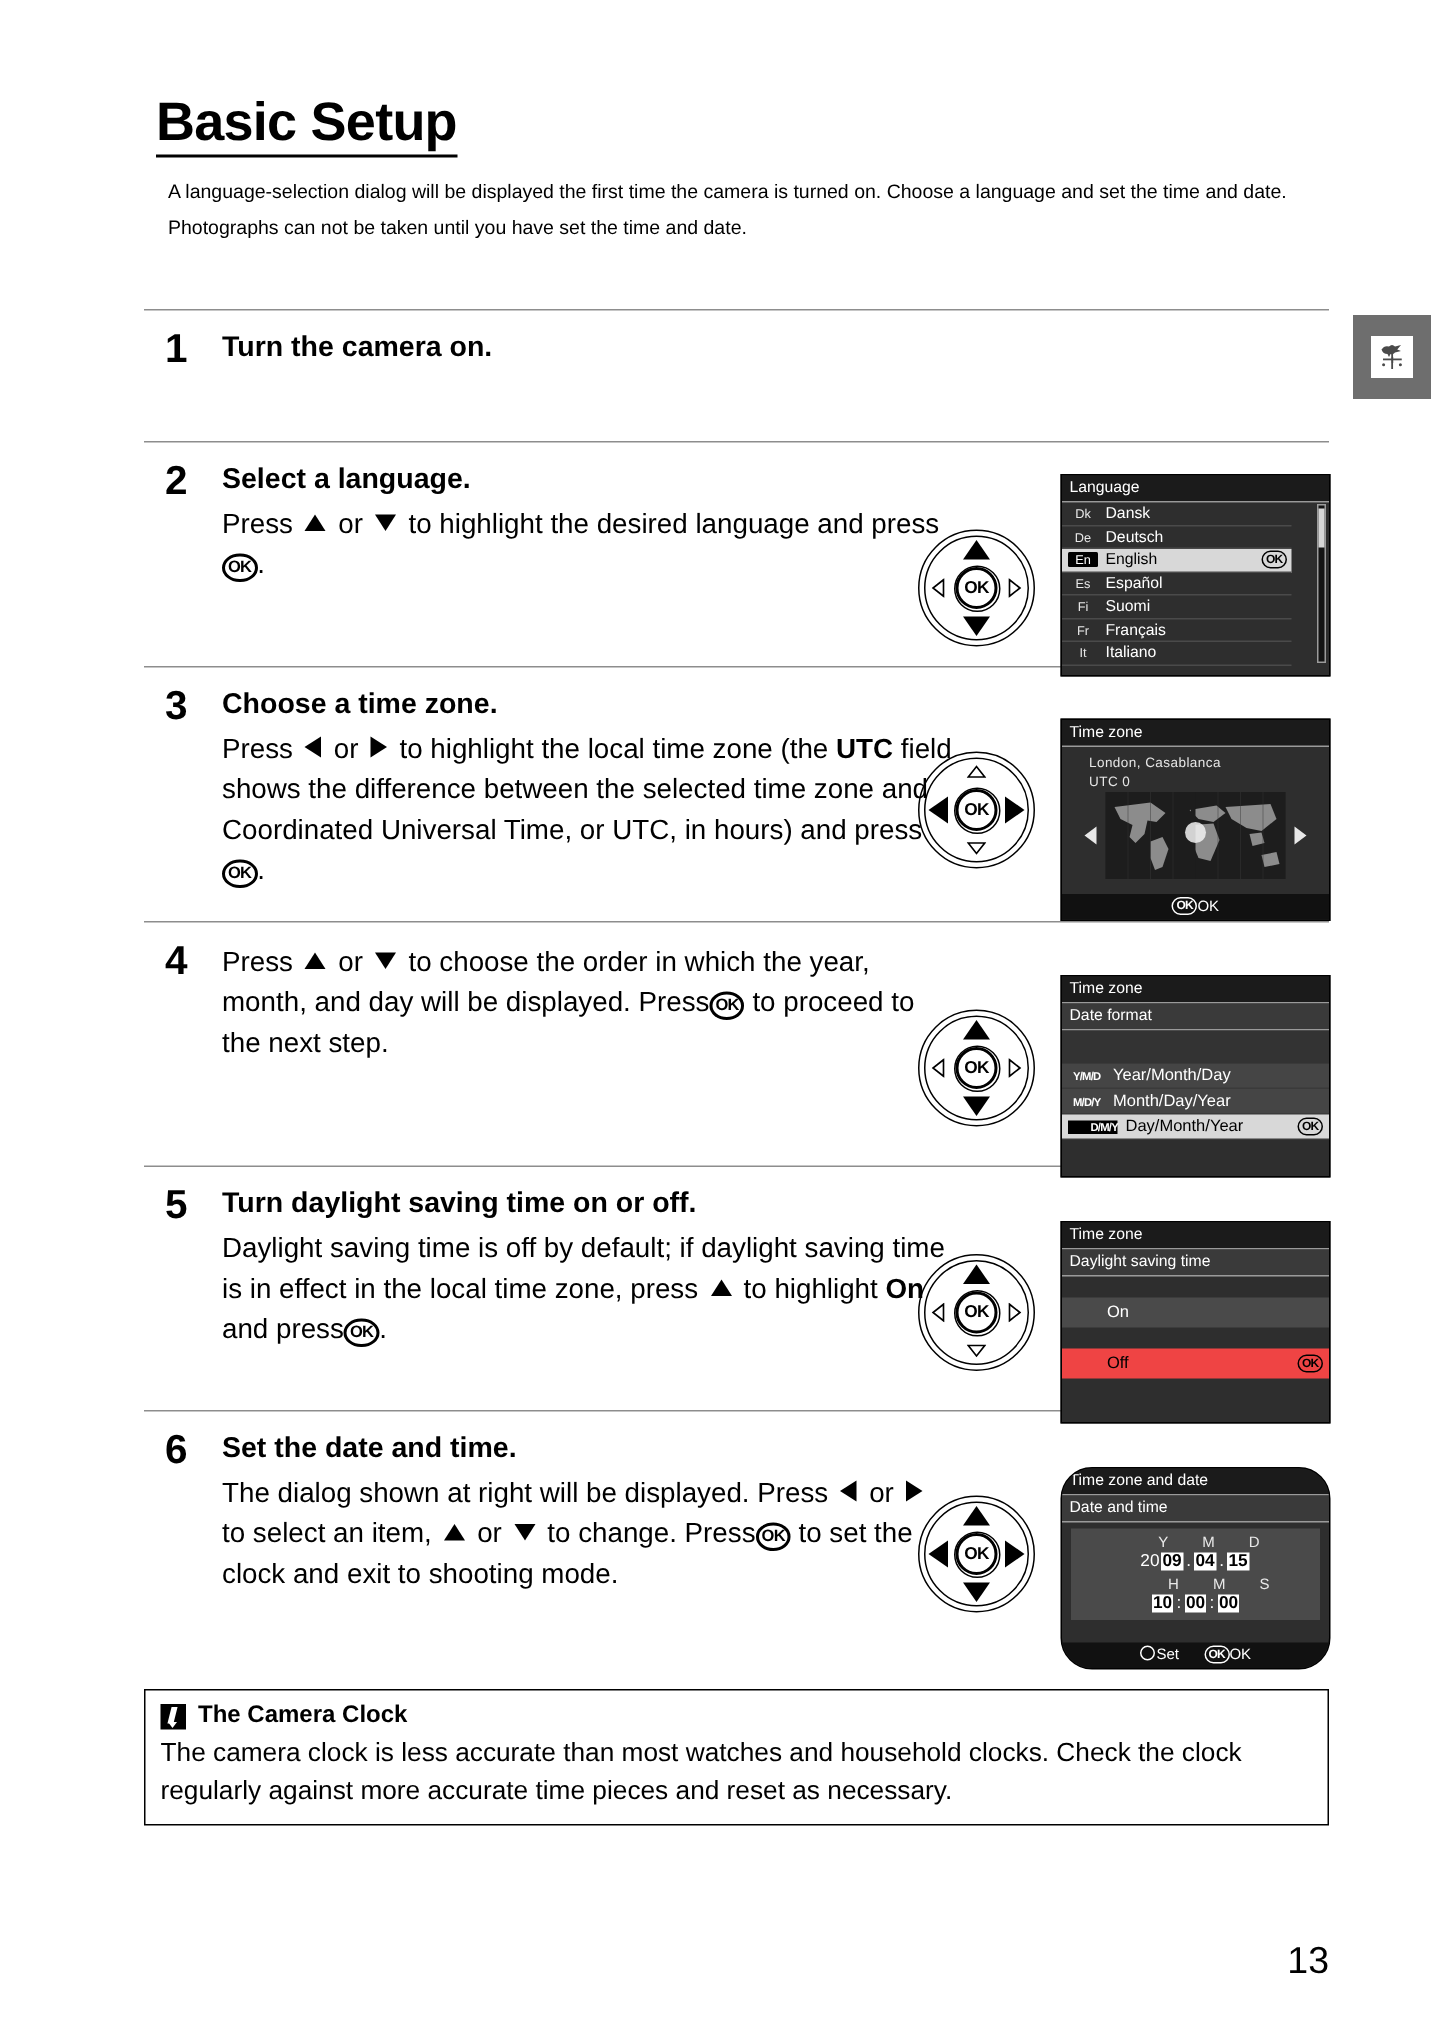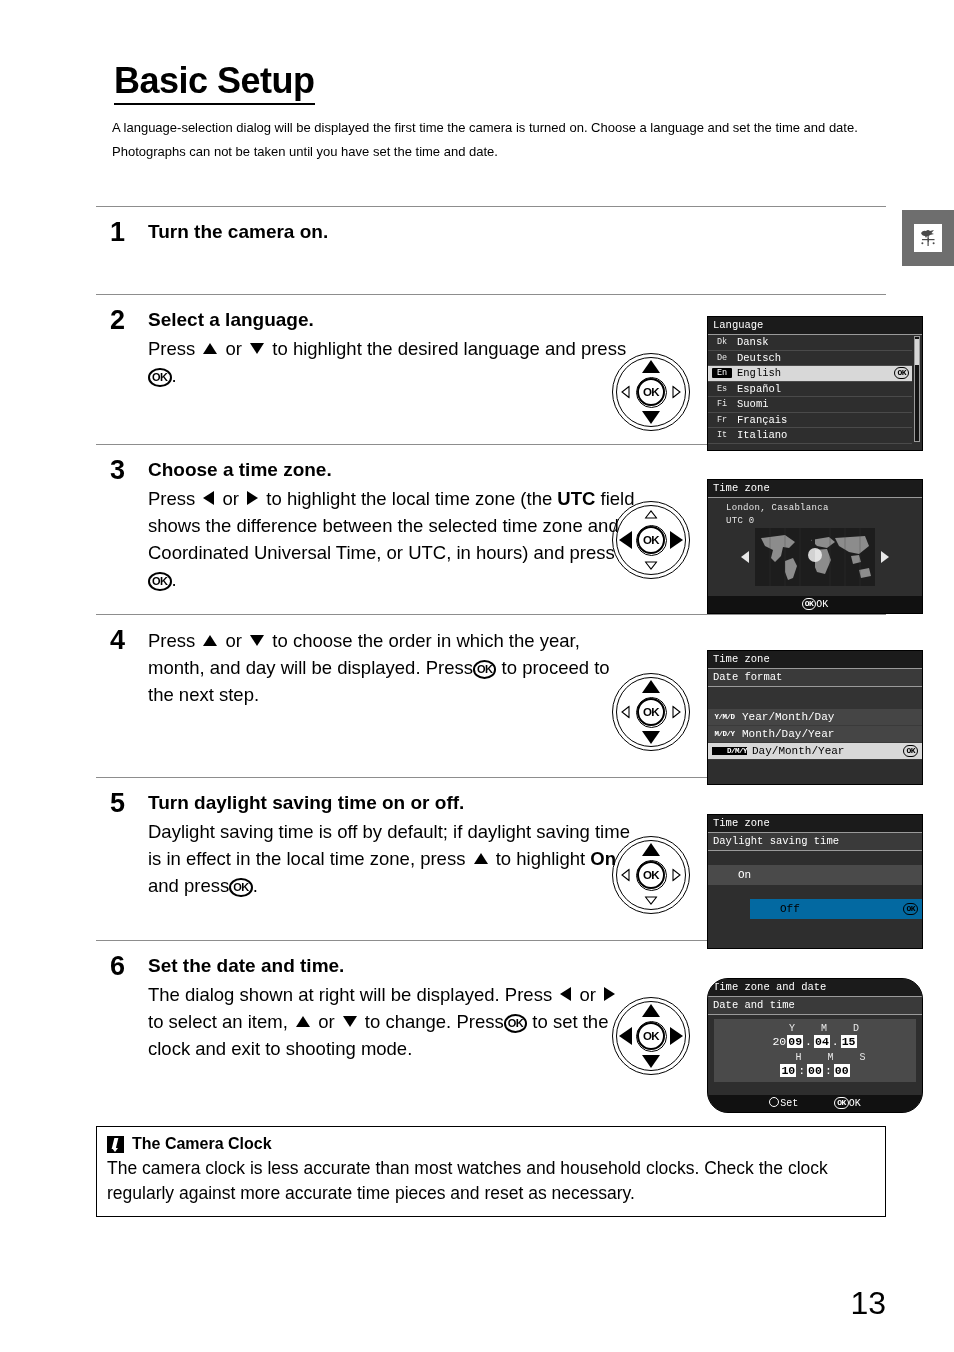--- a/index.html
+++ b/index.html
@@ -10,21 +10,21 @@
     background: #ffffff;
     font-family: "Liberation Sans", sans-serif;
     color: #000000;
     position: relative;
     overflow: hidden;
   }
 
   .page { position: relative; width: 954px; height: 1352px; }
 
   
-  .title-wrap { position: absolute; left: 114px; top: 62px; }
+  .title-wrap { position: absolute; left: 104px; top: 62px; }
   .title {
     font-size: 36px;
     font-weight: bold;
     letter-spacing: -0.5px;
     line-height: 1.05;
     padding-bottom: 3px;
     border-bottom: 2.5px solid #000;
     display: inline-block;
   }
 
@@ -144,43 +144,43 @@
   .hv-up { left: 50%; transform: translateX(-50%); top: 9px; width: 13px !important; height: 9px !important; }
   .hv-dn { left: 50%; transform: translateX(-50%); bottom: 9px; width: 13px !important; height: 9px !important; }
   .hv-lf { top: 50%; transform: translateY(-50%); left: 9px; width: 9px !important; height: 13px !important; }
   .hv-rt { top: 50%; transform: translateY(-50%); right: 9px; width: 9px !important; height: 13px !important; }
   .hv { position: absolute; }
   .hv svg { display: block; }
 
   
   .screen {
     position: absolute;
-    width: 216px; height: 135px;
+    width: 180px; height: 135px;
     background: #2e2e2e;
     border: 1px solid #000;
     color: #ffffff;
-    font-family: Liberation Mono, monospace;
+    font-family: Liberation Sans, sans-serif;
     overflow: hidden;
   }
   .scr-title {
     background: #1b1b1b;
     font-size: 10.5px;
     padding: 2px 5px 3px 5px;
     border-bottom: 1px solid #9a9a9a;
     letter-spacing: 0px;
   }
   .scr-sub {
     background: #3a3a3a;
     font-size: 10.5px;
     padding: 2px 5px 3px 5px;
     border-bottom: 1px solid #9a9a9a;
   }
 
   
-  .lang-list { position: relative; padding-right: 10px; }
+  .lang-list { position: relative; padding-right: 25px; }
   .lang-row {
     display: flex;
     align-items: center;
     height: 15.5px;
     font-size: 10.5px;
     border-bottom: 1px solid #4a4a4a;
     padding-left: 4px;
   }
   .lang-row .code {
     display: inline-block;
@@ -305,21 +305,21 @@
   .dst-gap { height: 14px; }
   .dst-row {
     position: relative;
     height: 20px;
     font-size: 11px;
     padding-left: 30px;
     line-height: 20px;
     background: #3d3d3d;
   }
   .dst-row.dim { background: #4a4a4a; }
-  .dst-row.sel { background: #0369a1; color: #000; margin-left: 42px; }
+  .dst-row.sel { background: #ef4444; color: #000; }
   .dst-row .ok-badge {
     position: absolute; right: 4px; top: 4px;
     font-size: 8px; font-weight: bold;
     border: 1.2px solid #000; border-radius: 7px;
     padding: 0 2px; line-height: 10px; letter-spacing: -0.5px;
   }
 
   
   .dt-panel { background: #4a4a4a; margin: 4px 6px 0 6px; padding: 4px 0 5px 0; text-align: center; }
   .dt-labels { font-size: 10px; letter-spacing: 10px; padding-left: 28px; color: #e9e9e9; }
@@ -385,21 +385,21 @@
   .side-tab .chip {
     width: 28px; height: 28px;
     background: #ffffff;
     display: flex; align-items: center; justify-content: center;
   }
 
   
   .page-num {
     position: absolute;
     right: 68px; bottom: 30px;
-    font-size: 32px;
+    font-size: 25px;
   }
 </style>
 </head>
 <body>
 
 <div class="page">
 
   <div class="title-wrap">
     <div class="title">Basic Setup</div>
   </div>

